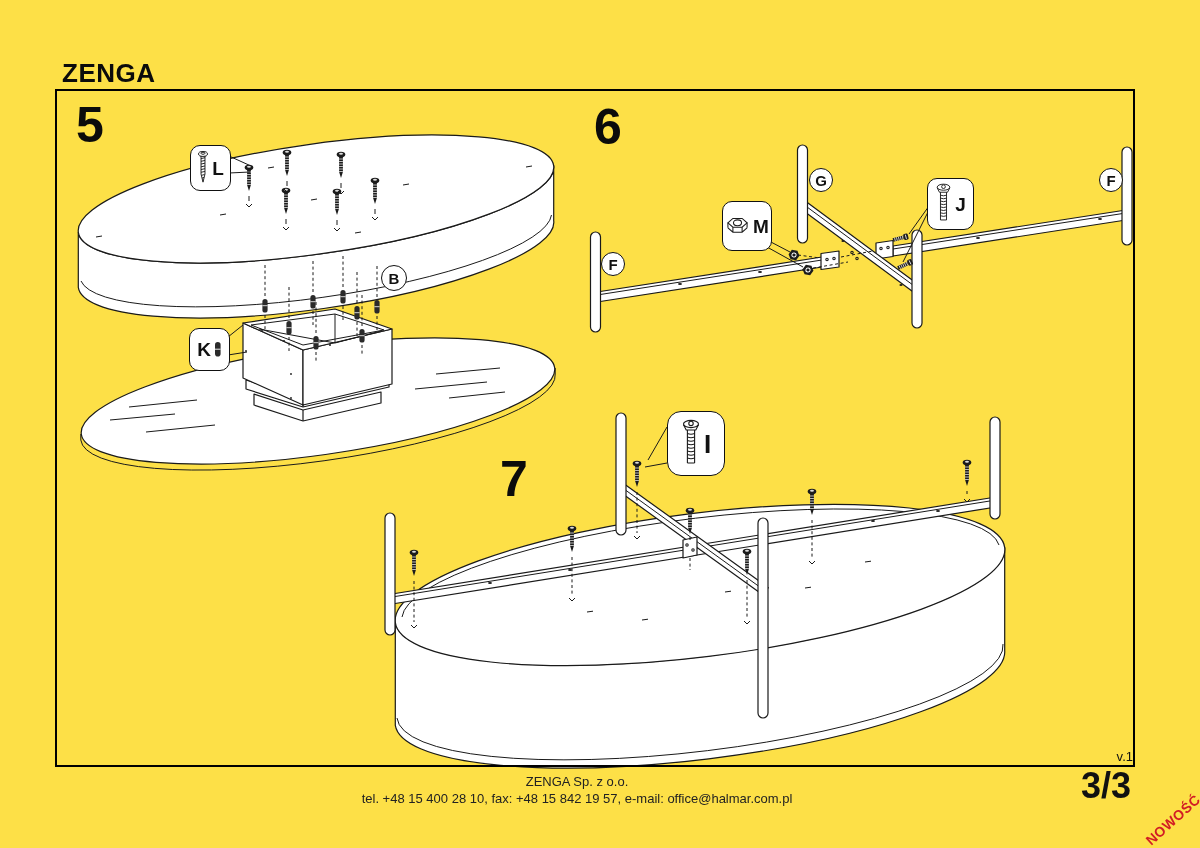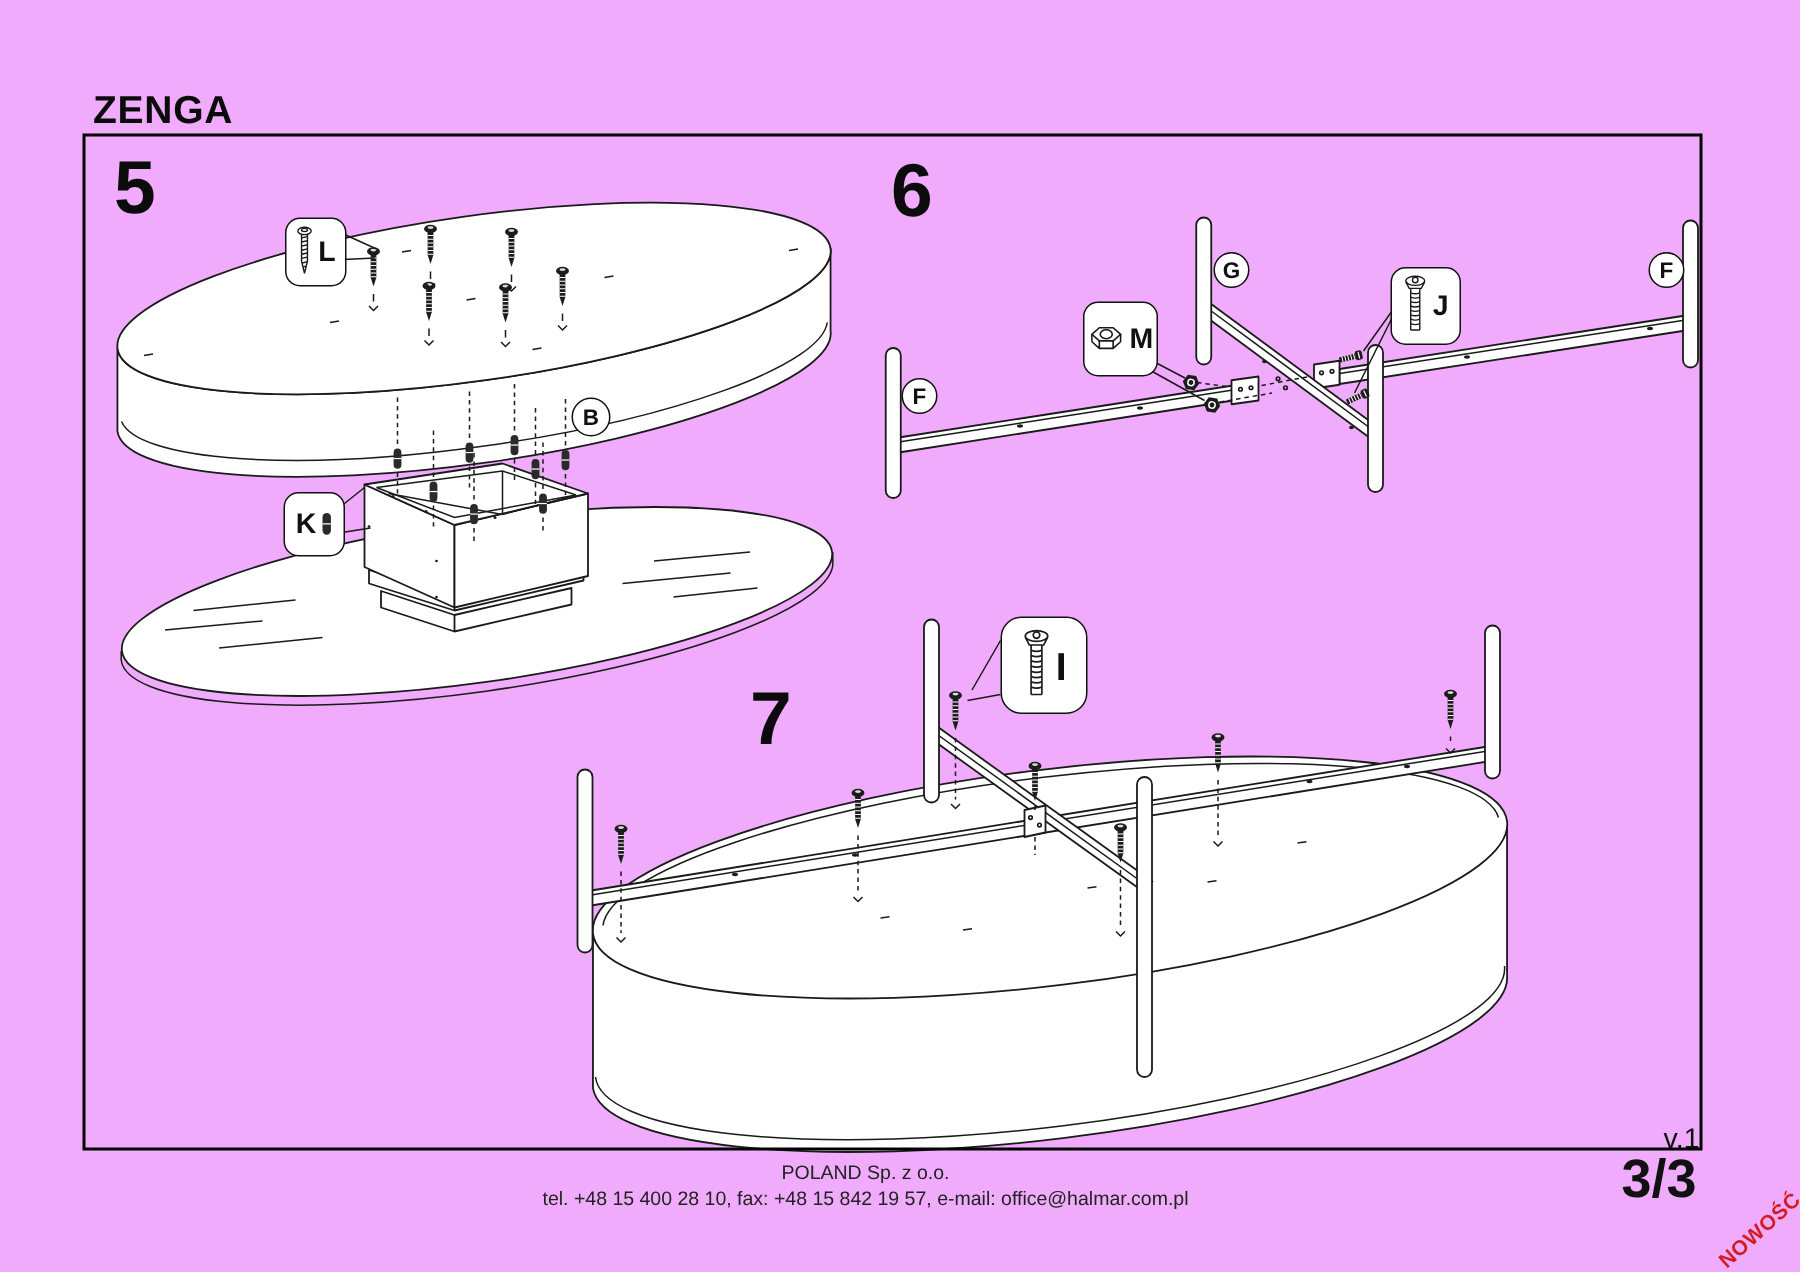--- a/index.html
+++ b/index.html
@@ -1,29 +1,29 @@
 <!DOCTYPE html>
 <html><head>
 <meta charset="utf-8">
 <style>
   html,body{margin:0;padding:0;background:#e8e8e8;}
-  .page{position:relative;width:1200px;height:848px;background:#f0abfc;overflow:hidden;
+  .page{position:relative;width:1200px;height:848px;background:#fde047;overflow:hidden;
         font-family:"Liberation Sans", sans-serif;color:#111;}
   .abs{position:absolute;}
   .title{font-size:26px;font-weight:700;letter-spacing:.5px;color:#0b0b0b;}
   .frame{border:2px solid #000;}
   .stepnum{font-size:50px;font-weight:800;line-height:1;color:#0b0b0b;}
   .callout{border:1.6px solid #111;border-radius:10px;background:#fff;
            display:flex;align-items:center;justify-content:center;gap:3px;}
   .callout .lbl{font-weight:700;font-size:19px;line-height:1;}
   .callout-i .lbl{font-size:26px;}
   .pcircle{border:1.6px solid #111;border-radius:50%;background:#fff;
            display:flex;align-items:center;justify-content:center;
            font-weight:700;font-size:15px;line-height:1;}
-  .vlabel{font-size:19px;text-align:right;}
+  .vlabel{font-size:13px;text-align:right;}
   .pageno{font-size:36px;font-weight:700;text-align:center;line-height:1;}
   .badge{font-size:14px;font-weight:700;letter-spacing:.5px;transform:rotate(-42deg);
          transform-origin:50% 50%;text-align:center;line-height:1;}
   .footer{text-align:center;font-size:13px;line-height:17px;color:#222;}
   svg .ln{stroke:#1a1a1a;fill:none;stroke-width:1.2;}
   svg .thin{stroke-width:1;}
   svg .wh{fill:#fff;stroke:#1a1a1a;stroke-width:1.2;stroke-linejoin:round;}
   svg .dash{stroke:#1a1a1a;fill:none;stroke-width:1;stroke-dasharray:3 2.6;}
   svg .dk{fill:#1c1c1c;stroke:none;}
   svg .ic{stroke:#1a1a1a;fill:none;stroke-width:1.1;}
@@ -264,17 +264,17 @@
   </div>
   <div class="abs pcircle" style="left:1099px;top:168px;width:22px;height:22px;">
     <span>F</span>
   </div>
 
   <div class="abs vlabel" style="left:1095px;top:749px;width:38px;">v.1</div>
   <div class="abs pageno" style="left:1078px;top:768px;width:56px;">3/3</div>
   <div class="abs badge" style="left:1140px;top:813px;width:66px;height:16px;color:#d21d24;">NOWOŚĆ</div>
 
   <div class="abs footer" style="left:56px;top:773px;width:1042px;">
-    <div>POLAND Sp. z o.o.</div>
+    <div>ZENGA Sp. z o.o.</div>
     <div>tel. +48 15 400 28 10, fax: +48 15 842 19 57, e-mail: office@halmar.com.pl</div>
   </div>
 
 </div>
 
 </body></html>

